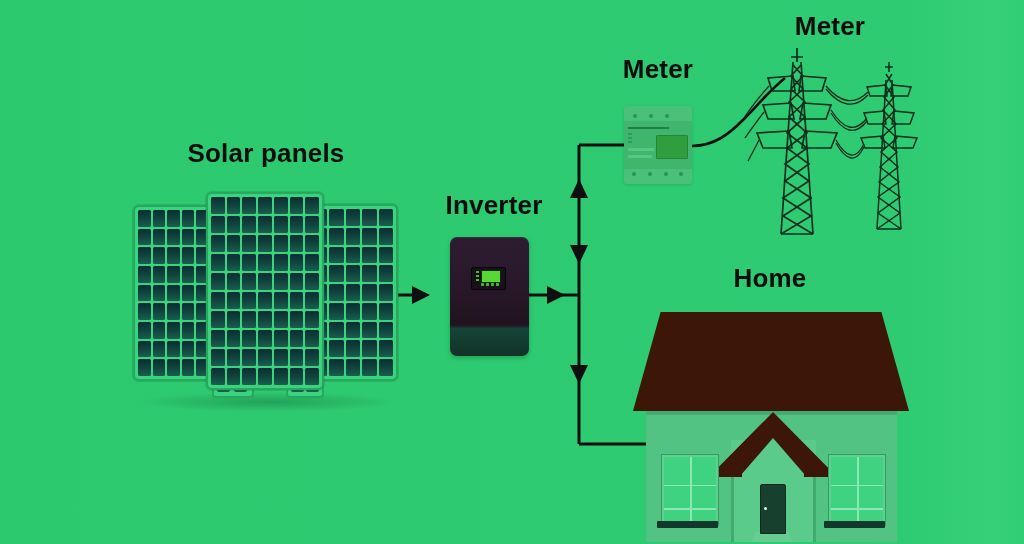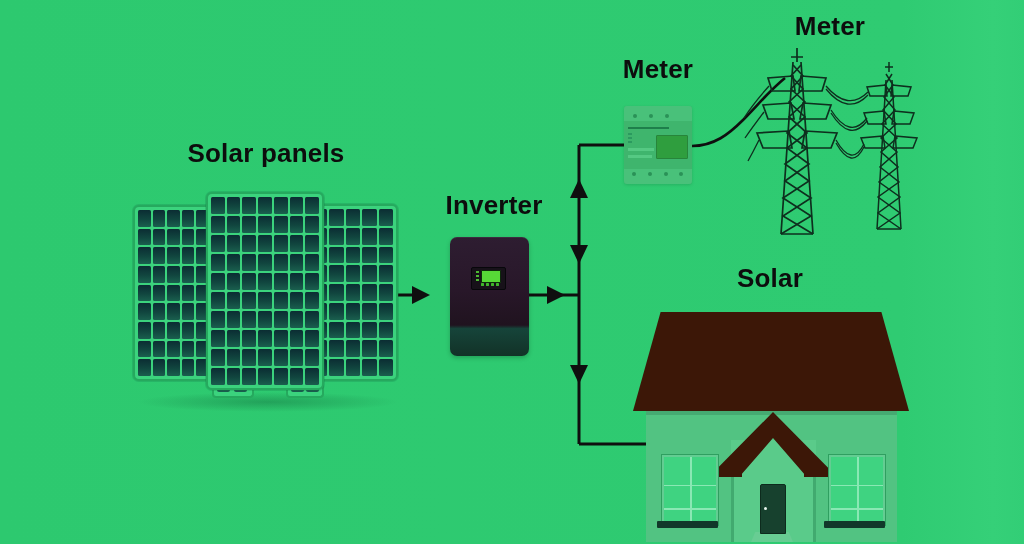--- a/index.html
+++ b/index.html
@@ -125,21 +125,21 @@
       <path d="M769,86 Q753,104 744,118"></path>
       <path d="M764,112 Q752,128 745,138"></path>
       <path d="M759,140 Q753,152 748,161"></path>
     </g>
   </svg>
 
   <div class="label" style="left:266px;top:138px">Solar panels</div>
   <div class="label" style="left:494px;top:190px">Inverter</div>
   <div class="label" style="left:658px;top:54px">Meter</div>
   <div class="label" style="left:830px;top:11px">Meter</div>
-  <div class="label" style="left:770px;top:263px">Solar</div>
+  <div class="label" style="left:770px;top:263px">Home</div>
 
   <div class="panel-shadow"></div>
   <div class="panel side" style="left:133px;top:205px;width:150px;height:172px">
     <div class="cells" style="grid-template-columns: repeat(10, 1fr); grid-template-rows: repeat(9, 1fr);">
         <div class="cell"></div>
         <div class="cell"></div>
         <div class="cell"></div>
         <div class="cell"></div>
         <div class="cell"></div>
         <div class="cell"></div>

